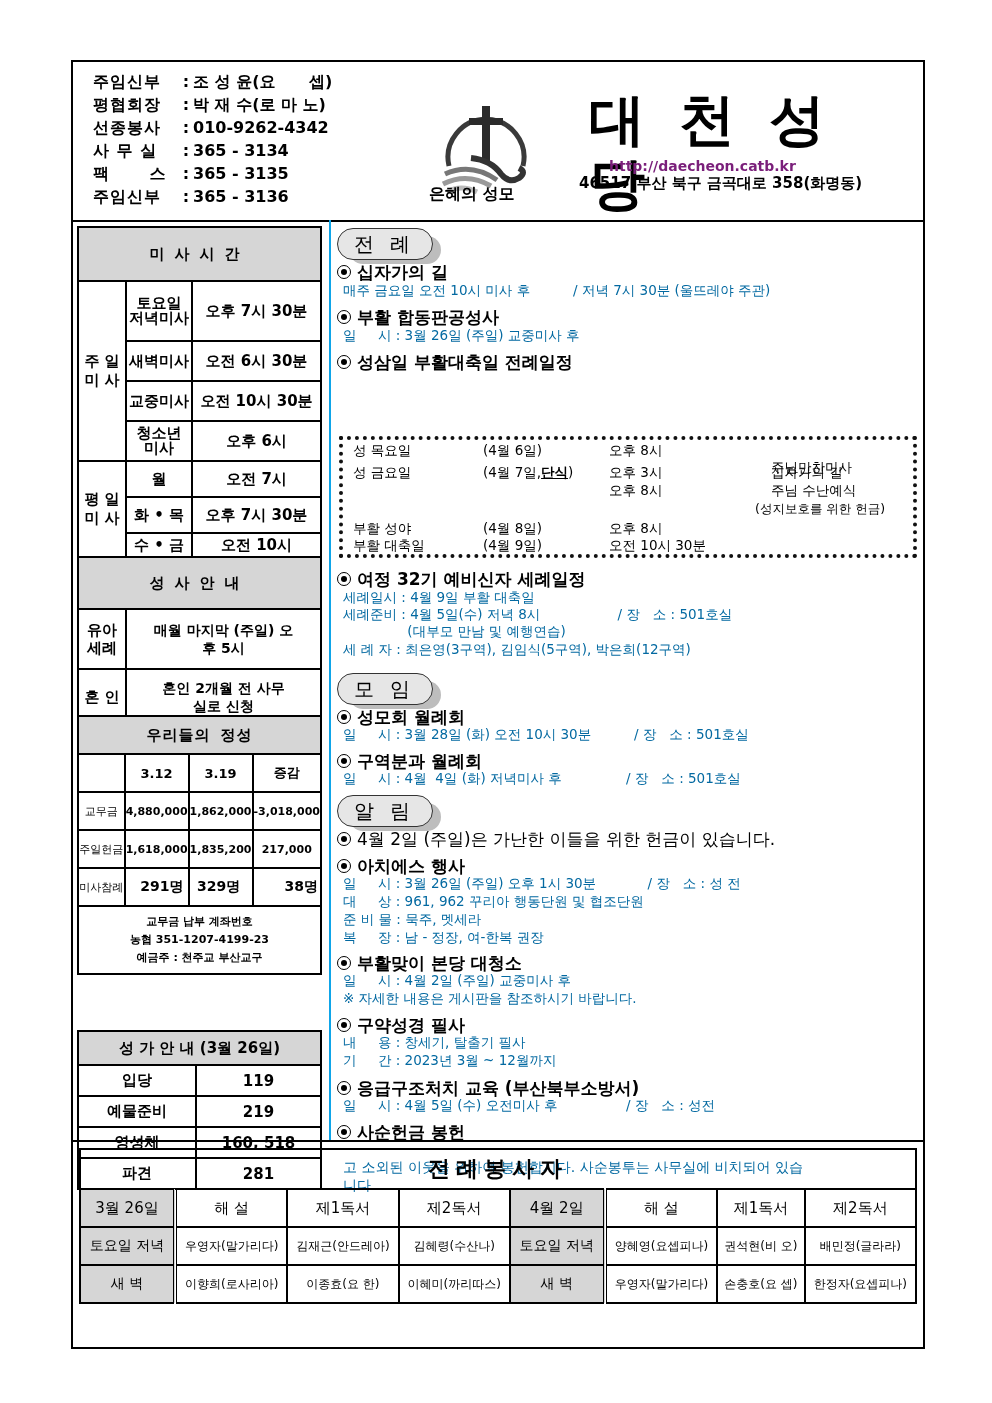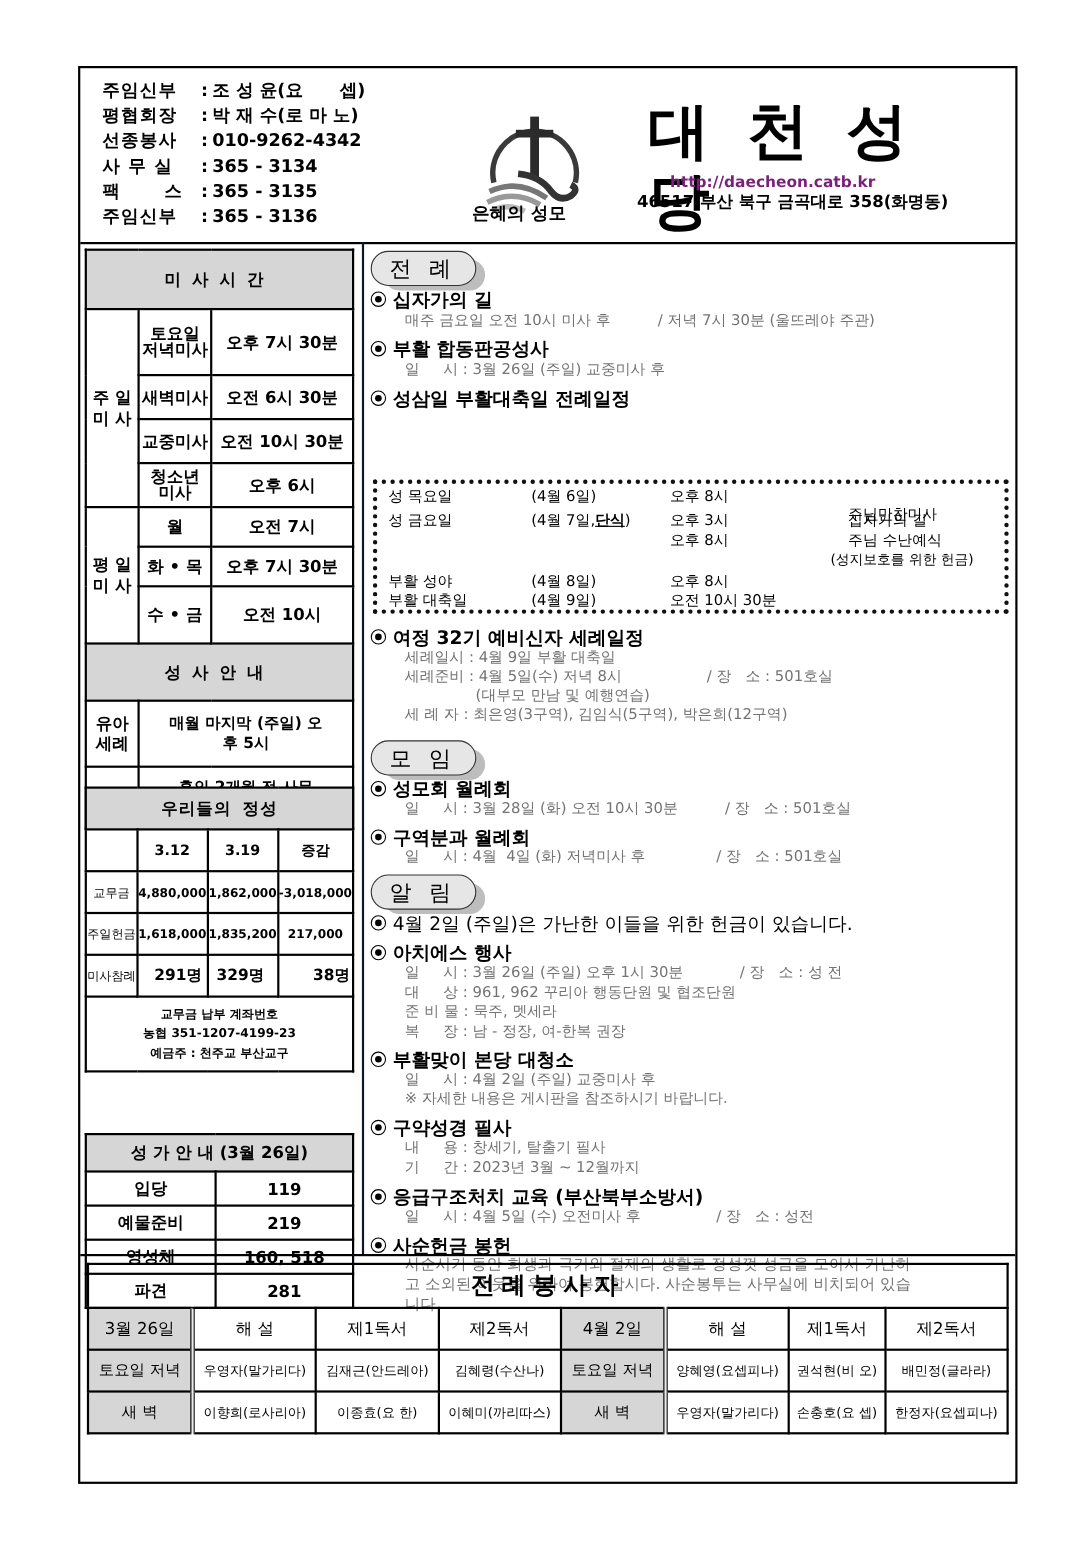--- a/index.html
+++ b/index.html
@@ -10,39 +10,39 @@
   .contacts { position: absolute; left: 20px; top: 8px; font-size: 16px; font-weight: bold; line-height: 23px; }
   .contact-row { display: flex; white-space: pre; }
   .contact-label { width: 86px; display: inline-block; letter-spacing: 1px; }
   .contact-sep { width: 14px; display: inline-block; text-align: center; }
   .logo { position: absolute; left: 358px; top: 26px; width: 110px; height: 120px; }
   .logo-caption { position: absolute; left: 356px; top: 122px; font-size: 16px; font-weight: bold; }
   .parish-title { position: absolute; left: 516px; top: 26px; font-size: 56px; font-weight: bold; letter-spacing: 34px; line-height: 64px; }
   .parish-url { position: absolute; left: 536px; top: 96px; font-size: 14px; font-weight: bold; color: #7a1f7a; }
   .parish-addr { position: absolute; left: 506px; top: 112px; font-size: 15px; font-weight: bold; }
   
-  .left { position: absolute; left: 0; top: 158px; width: 256px; height: 920px; border-right: 2px solid #0f172a; }
+  .left { position: absolute; left: 0; top: 158px; width: 256px; height: 920px; border-right: 2px solid #0ea5e9; }
   .left table { border-collapse: collapse; position: absolute; left: 4px; width: 245px; font-weight: bold; }
   .left td { border: 2px solid #000; text-align: center; padding: 0; }
   .gray { background: #d6d6d6; }
   .mass-table { top: 6px; }
   .mass-table td { font-size: 15px; }
   .sec-head { font-size: 16px; letter-spacing: 10px; height: 52px; }
   .small-lbl { font-size: 13px; line-height: 15px; }
   .offering-table td { font-size: 11px; height: 36px; }
   .offering-table .hd td { font-size: 13px; }
   .account { font-size: 14px; line-height: 18px; padding: 6px 0 !important; }
   .choir-table td { font-size: 15px; height: 29px; }
   
   .right { position: absolute; left: 258px; top: 158px; width: 525px; height: 920px; font-family: "DejaVu Sans", sans-serif; }
   .pill { position: absolute; left: 6px; height: 30px; width: 94px; border: 1.5px solid #333; border-radius: 16px; background: #e6e6e6; font-size: 20px; line-height: 30px; letter-spacing: 16px; text-indent: 16px; box-shadow: 10px 6px 0 -2px #bdbdbd; }
   .item-title { position: absolute; left: 6px; font-size: 17px; font-weight: bold; white-space: pre; }
   .item-title .bullet { display: inline-block; width: 14px; height: 14px; border: 1.5px solid #000; border-radius: 50%; position: relative; margin-right: 6px; vertical-align: -1px; box-sizing: border-box; }
   .item-title .bullet::after { content: ""; position: absolute; left: 2.5px; top: 2.5px; width: 6px; height: 6px; border-radius: 50%; background: #000; }
-  .line { position: absolute; left: 12px; font-size: 13.5px; white-space: pre; color: #737373; margin-left: 25px; }
+  .line { position: absolute; left: 12px; font-size: 13.5px; white-space: pre; color: #0369a1; }
   .dotted-box { position: absolute; left: 8px; top: 216px; width: 578px; height: 122px; border: 4px dotted #111; box-sizing: border-box; }
   .sched-row { position: absolute; font-size: 13.5px; white-space: pre; }
   .u { text-decoration: underline; font-weight: bold; }
   
   .bottom { position: absolute; left: 0; top: 1078px; width: 850px; height: 207px; border-top: 2px solid #000; }
   .servers-title { position: absolute; left: 6px; top: 6px; width: 838px; height: 40px; border: 2px solid #000; border-bottom: none; box-sizing: border-box; text-align: center; font-size: 22px; font-weight: bold; letter-spacing: 6px; line-height: 38px; }
   .servers { position: absolute; left: 6px; top: 46px; width: 838px; border-collapse: collapse; }
   .servers td { border: 2px solid #000; text-align: center; height: 36px; font-size: 12px; padding: 0; }
   .servers .hd td { font-size: 15px; }
   .servers .lbl { background: #d6d6d6; font-size: 14px; width: 92px; border-right: 4px double #000; margin-top: 12px; }
@@ -103,21 +103,21 @@
           </tr>
       <tr style="height:36px">
         <td rowspan="3" style="font-size:15px;line-height:19px;">평 일 미 사</td>
         <td>월</td>
         <td>오전 7시</td>
       </tr>
       <tr style="height:36px">
             <td>화 • 목</td>
             <td>오후 7시 30분</td>
           </tr>
-      <tr style="height:52px">
+      <tr style="height:24px">
             <td>수 • 금</td>
             <td>오전 10시</td>
           </tr>
       <tr>
             <td colspan="3" class="gray sec-head" style="height:50px">성사안내</td>
           </tr>
       <tr style="height:60px">
         <td style="font-size:15px;line-height:18px;">유아 세례</td>
         <td colspan="2" style="font-size:14px;padding:0 20px;line-height:18px;">매월 마지막 (주일) 오후 5시</td>
       </tr>
@@ -252,21 +252,20 @@
     <div class="line" style="top:770px">※ 자세한 내용은 게시판을 참조하시기 바랍니다.</div>
 
     <div class="item-title" style="top:794px"><span class="bullet"></span><span>구약성경 필사</span></div>
     <div class="line" style="top:814px">내     용 : 창세기, 탈출기 필사</div>
     <div class="line" style="top:832px">기     간 : 2023년 3월 ~ 12월까지</div>
 
     <div class="item-title" style="top:857px"><span class="bullet"></span><span>응급구조처치 교육 (부산북부소방서)</span></div>
     <div class="line" style="top:877px">일     시 : 4월 5일 (수) 오전미사 후                / 장   소 : 성전</div>
 
     <div class="item-title" style="top:901px"><span class="bullet"></span><span>사순헌금 봉헌</span></div>
-    <div class="line" style="top:921px;font-size:14px">사순시기 동안 희생과 극기와 절제의 생활로 정성껏 성금을 모아서 가난하</div>
     <div class="line" style="top:939px;font-size:14px">고 소외된 이웃을 위하여 봉헌합시다. 사순봉투는 사무실에 비치되어 있습</div>
     <div class="line" style="top:957px;font-size:14px">니다.</div>
   </div>
 
   <div class="bottom">
     <div class="servers-title">전례봉사자</div>
     <table class="servers">
       <tbody>
           <tr class="hd">
         <td class="lbl">3월 26일</td>

